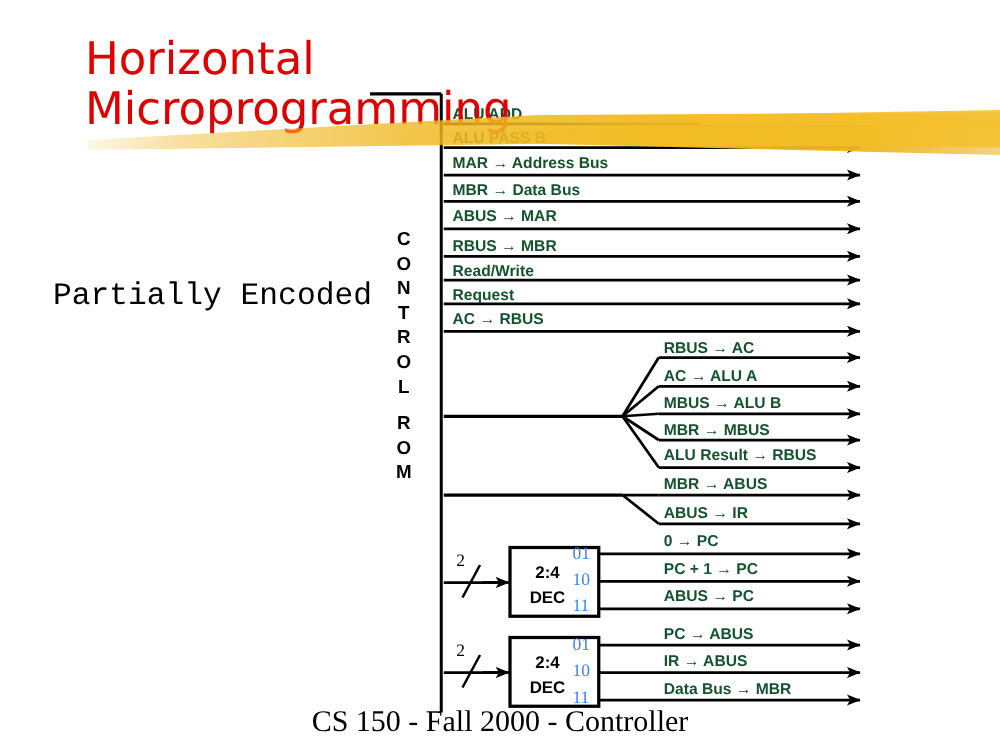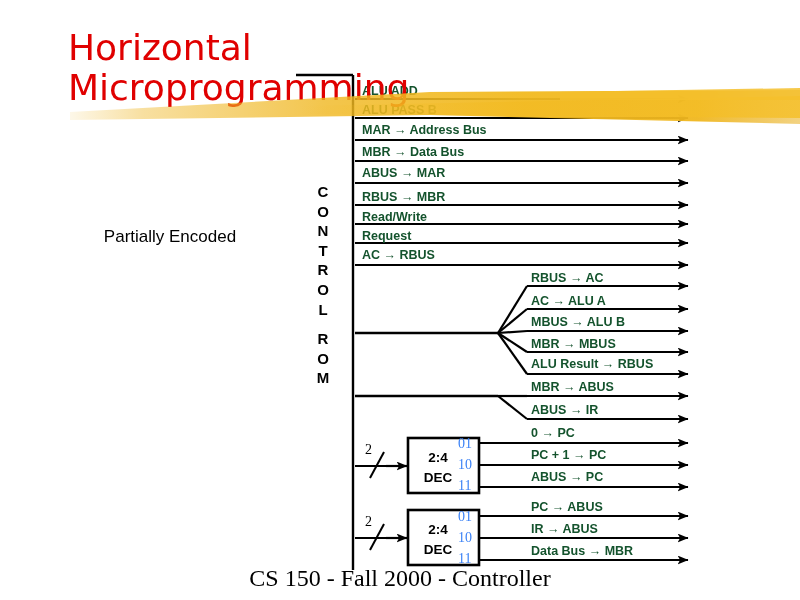--- a/index.html
+++ b/index.html
@@ -40,22 +40,22 @@
     z-index: 6;
     pointer-events: none;
   }
 
   .left-caption {
     position: absolute;
     left: 40px;
     top: 224px;
     width: 260px;
     text-align: center;
-    font-family: Liberation Sans, sans-serif;
-    font-size: 17px;
+    font-family: Liberation Mono, monospace;
+    font-size: 25px;
     line-height: 25px;
     color: #000;
     z-index: 4;
   }
   .left-caption span { display: block; }
 
   .rom-label {
     position: absolute;
     left: 312px;
     top: 182px;

